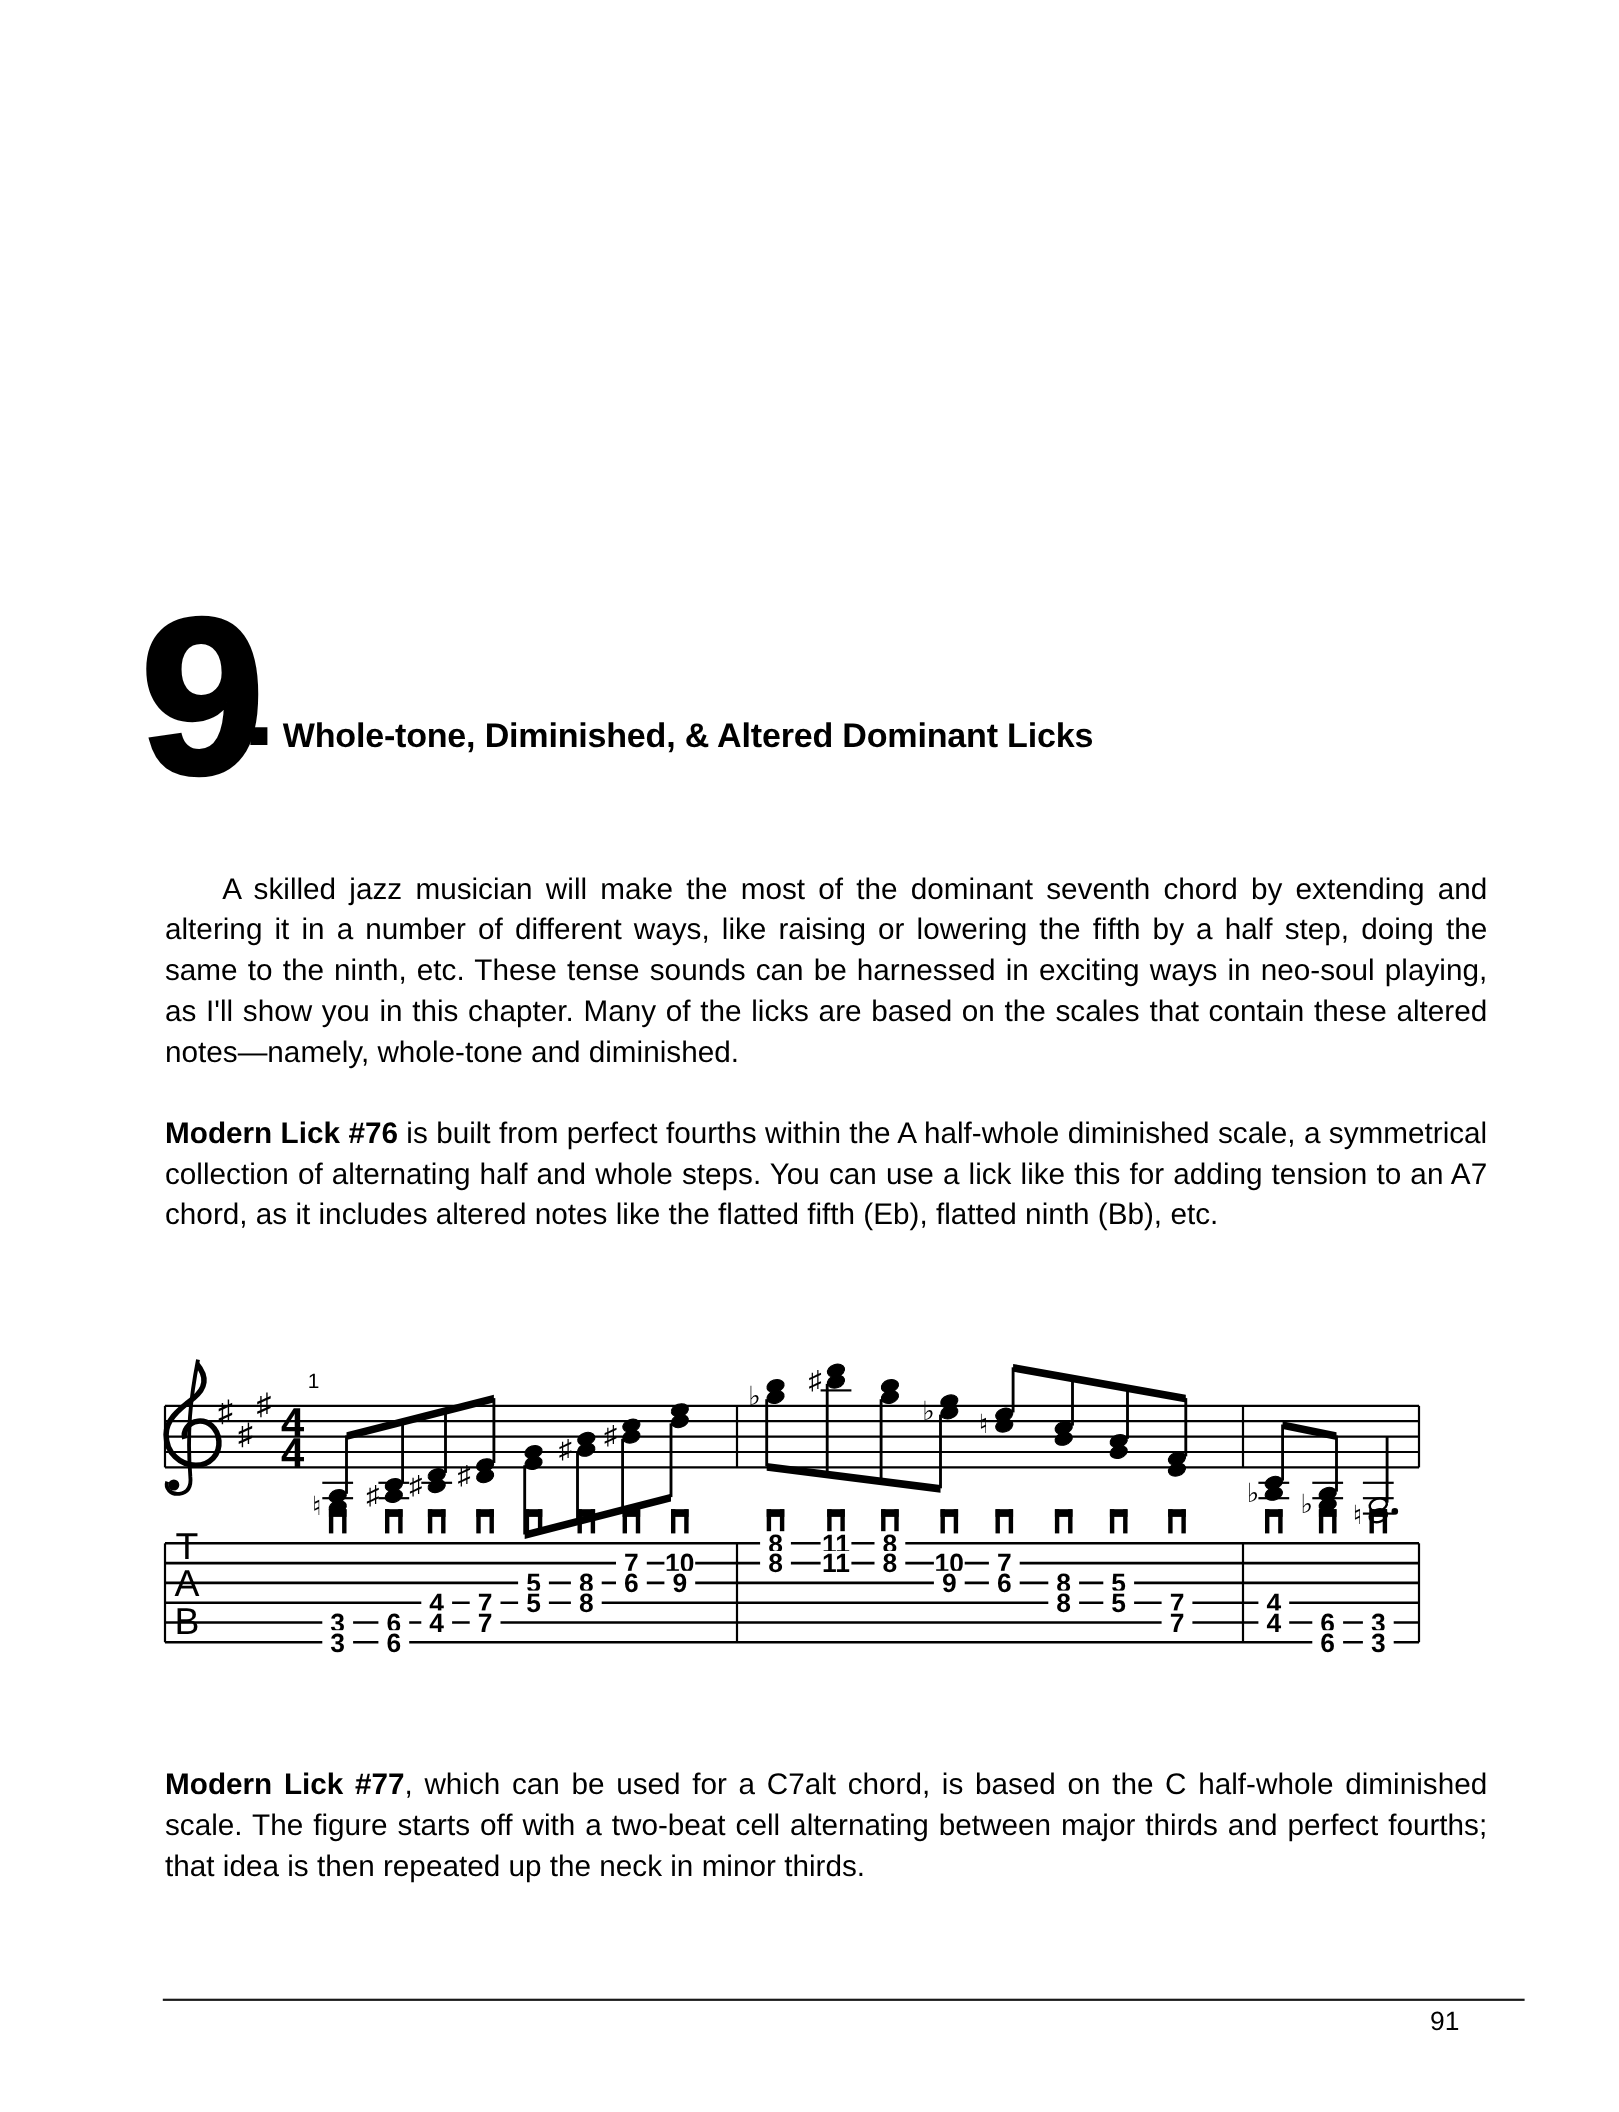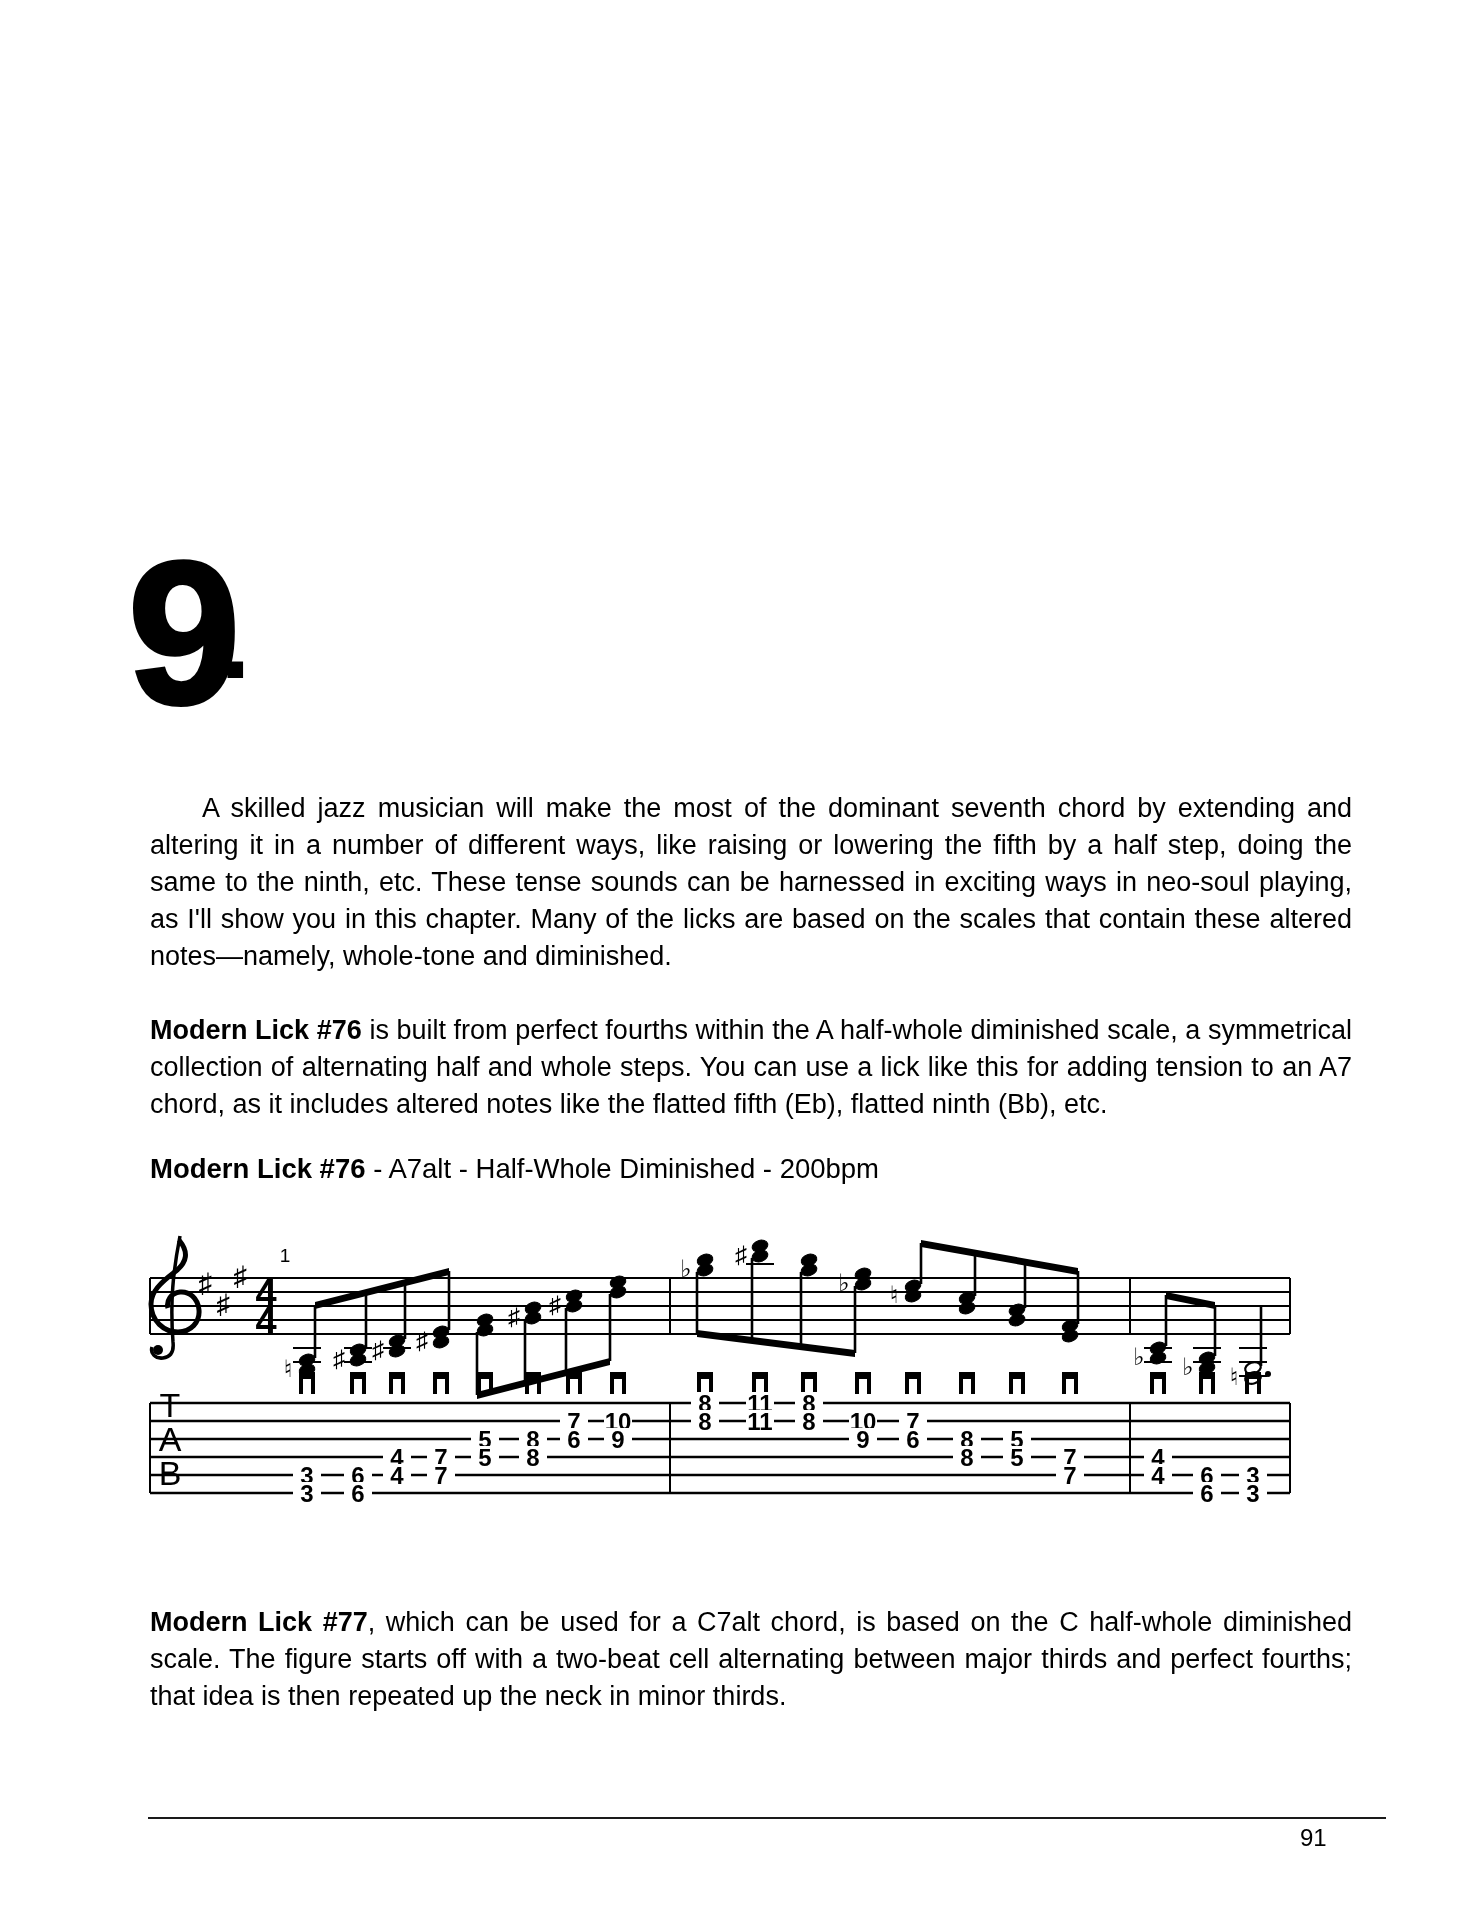--- a/index.html
+++ b/index.html
@@ -52,26 +52,26 @@
     font-size:24px;
   }
 </style>
 </head>
 <body>
 
 <div class="page">
 
   <div class="abs chapter-num">9</div>
   <div class="abs chapter-dot">.</div>
+  <h1 class="abs chapter-title">Whole-tone, Diminished, &amp; Altered Dominant Licks</h1>
 
   <p class="abs body-text indent" style="top:790px;">A skilled jazz musician will make the most of the dominant seventh chord by extending and altering it in a number of different ways, like raising or lowering the fifth by a half step, doing the same to the ninth, etc. These tense sounds can be harnessed in exciting ways in neo-soul playing, as I'll show you in this chapter. Many of the licks are based on the scales that contain these altered notes—namely, whole-tone and diminished.</p>
 
   <p class="abs body-text" style="top:1012px;"><b>Modern Lick #76</b><span> is built from perfect fourths within the A half-whole diminished scale, a symmetrical collection of alternating half and whole steps. You can use a lick like this for adding tension to an A7 chord, as it includes altered notes like the flatted fifth (Eb), flatted ninth (Bb), etc.</span></p>
 
-  <p class="abs caption" style="top:1150px;"><b>Modern Lick #76</b><span> - A7alt - Half-Whole Diminished - 200bpm</span></p>
 
   <svg id="notation-svg" class="abs" width="1472" height="1920" viewBox="0 0 1472 1920">
 
     <g stroke="#000" fill="none">
       <path d="M179,1240 C189,1252 187,1262 176,1271 C160,1283 151,1292 151,1304 C151,1321 164,1332 178,1332 C191,1332 200,1322 199,1310 C198,1298 189,1291 180,1292 C171,1293 166,1301 168,1308" stroke-width="5"></path>
       <path d="M180,1236 C173,1272 170,1302 173,1342 C174,1351 171,1357 163,1358 C155,1359 150,1353 152,1347" stroke-width="3.5"></path>
       <circle cx="158" cy="1350" r="5" fill="#000" stroke="none"></circle>
     </g>
   <line x1="150" y1="1278" x2="1290" y2="1278" stroke="#000" stroke-width="2"></line>
       <line x1="150" y1="1292" x2="1290" y2="1292" stroke="#000" stroke-width="2"></line>

